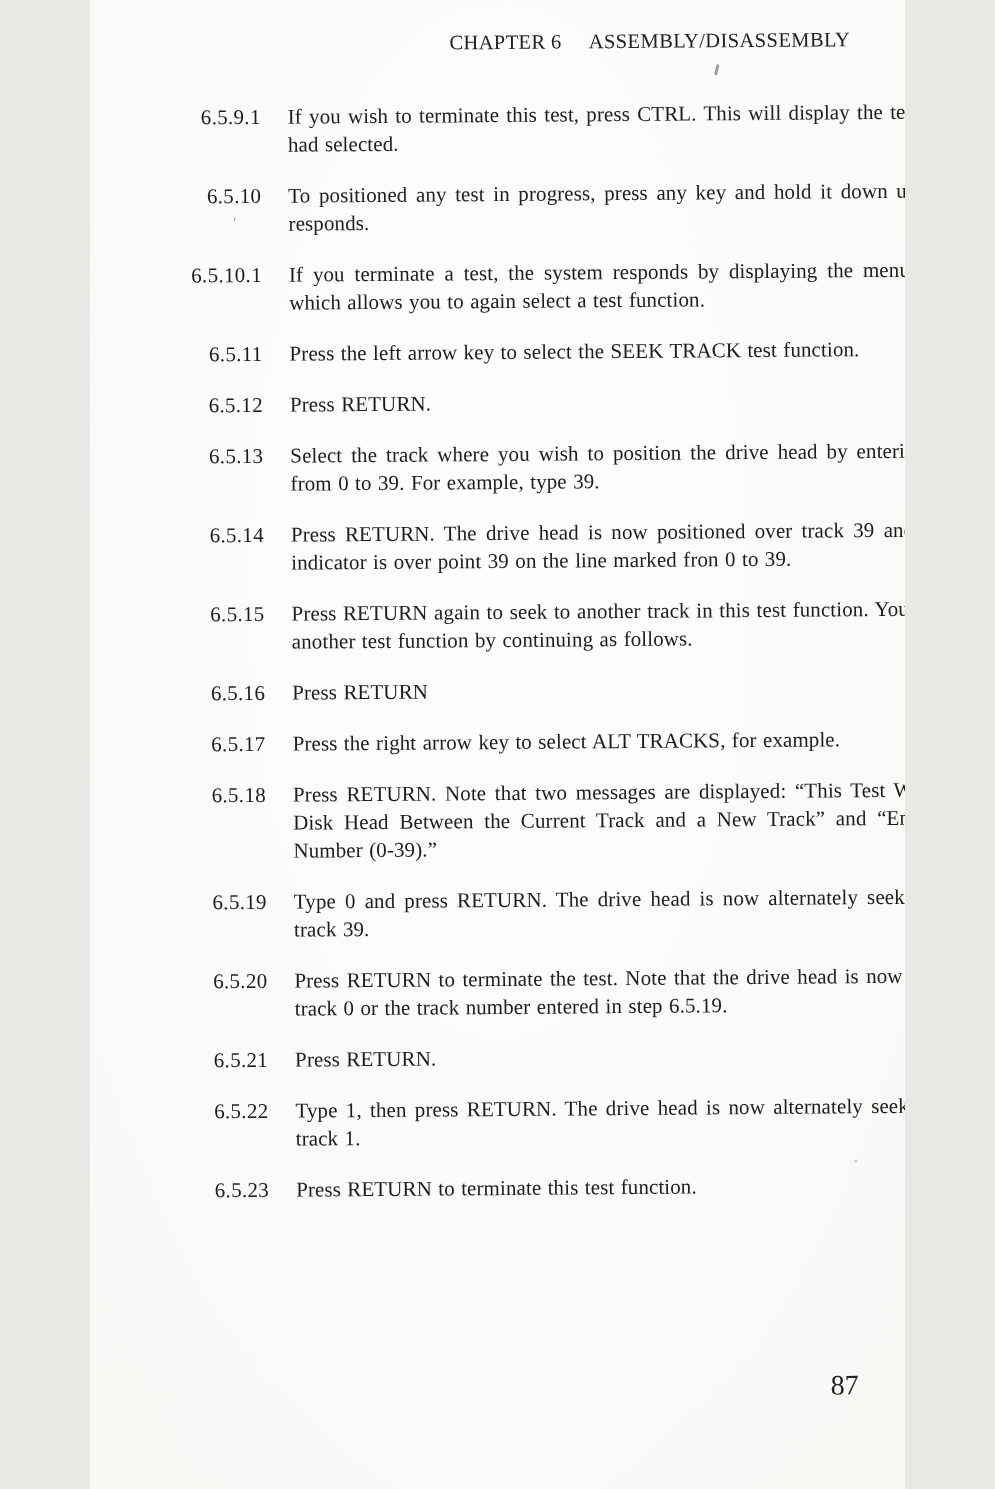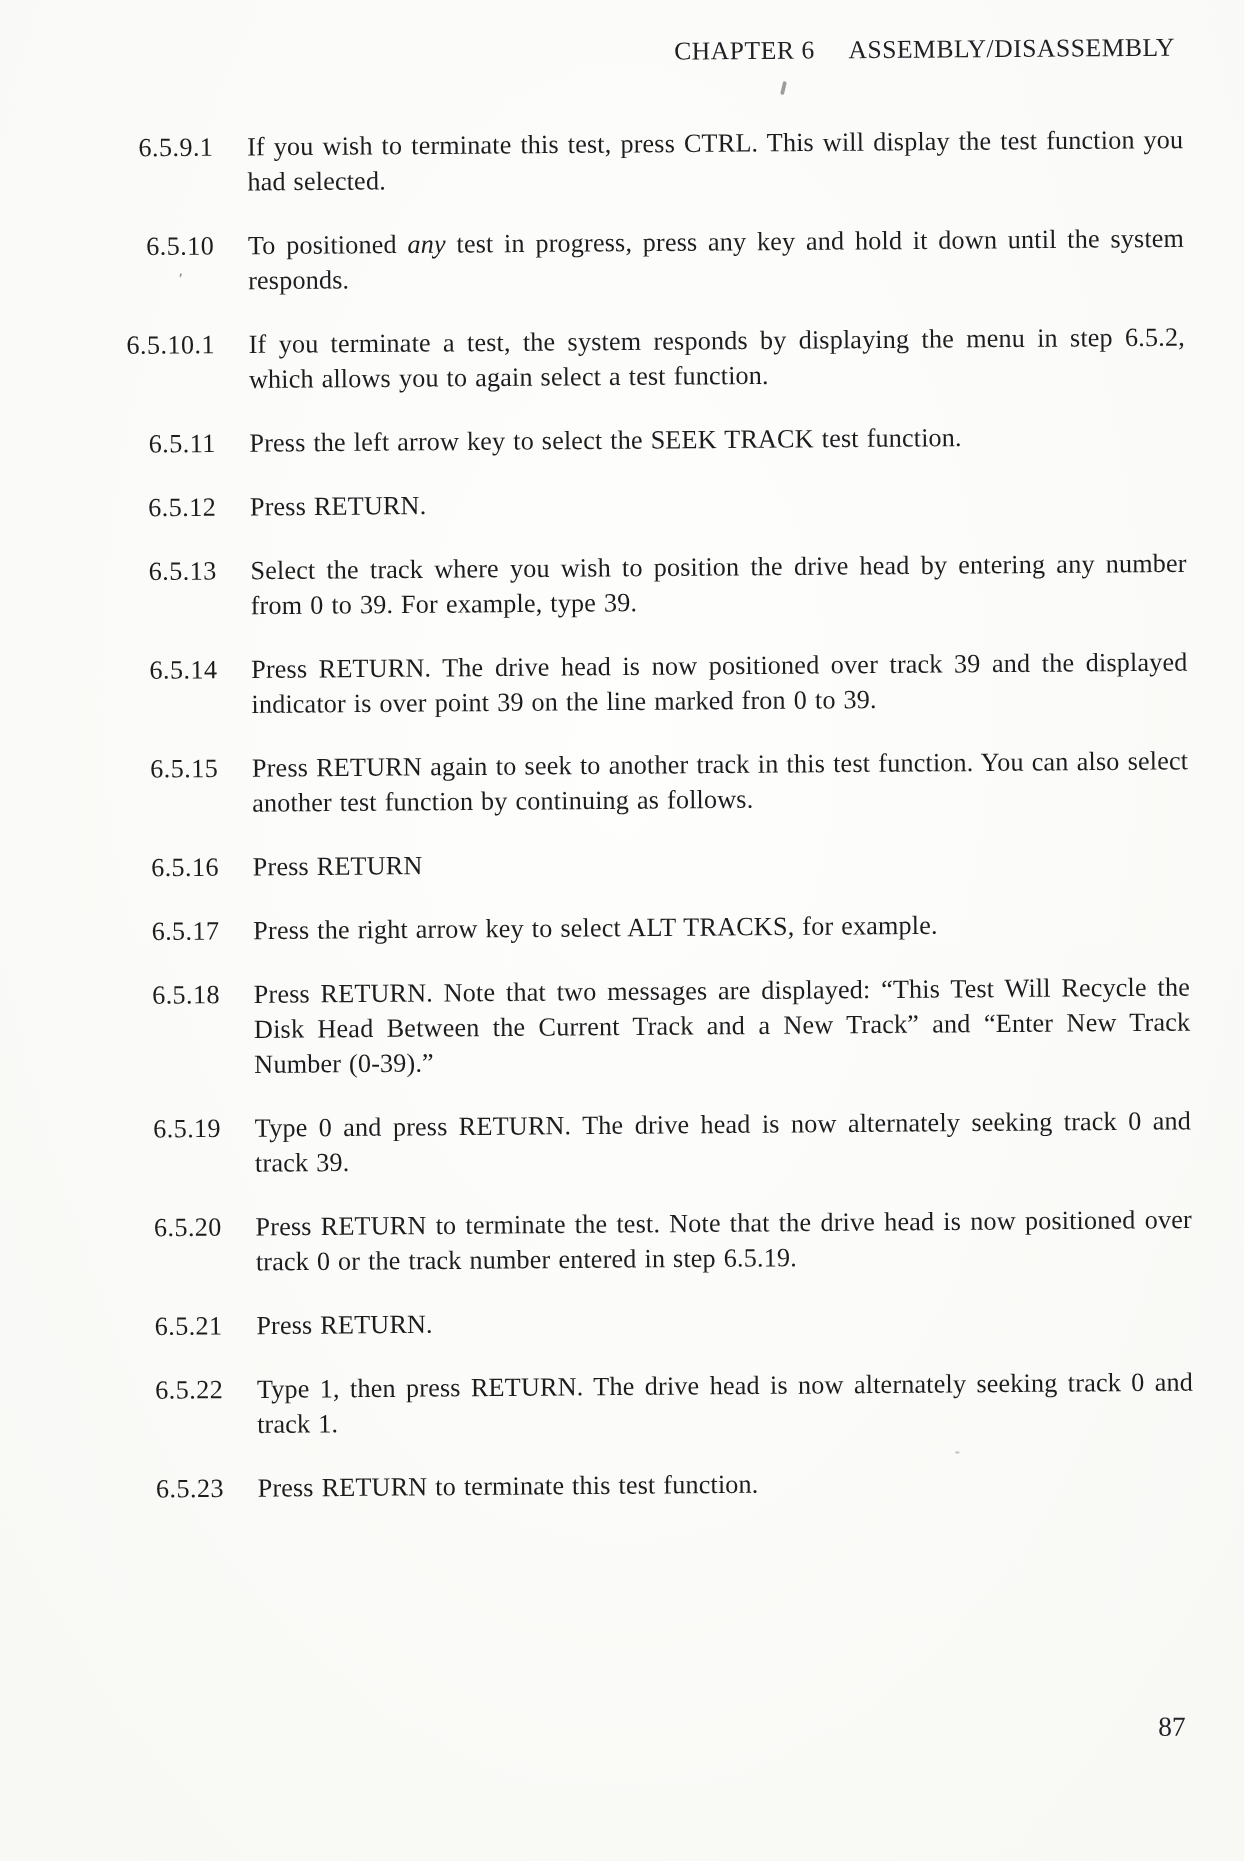--- a/index.html
+++ b/index.html
@@ -2,21 +2,21 @@
 <html><head>
 <meta charset="utf-8">
 <style>
   html, body {
     margin: 0;
     padding: 0;
     background: #e8e8e4;
   }
   .page {
     position: relative;
-    width: 995px;
+    width: 815px;
     height: 1489px;
     margin: 0 auto;
     background: #fcfcfa;
     background-image:
       radial-gradient(ellipse at 50% 40%, rgba(255,255,255,0.6) 0%, rgba(0,0,0,0.012) 90%),
       linear-gradient(180deg, #fcfcfa 0%, #fbfbf8 100%);
     overflow: hidden;
     font-family: "Liberation Serif", "DejaVu Serif", serif;
     color: #1d1c1e;
   }
@@ -59,27 +59,26 @@
   .step-text {
     margin-left: 27px;
     width: 749px;
     font-size: 21px;
     line-height: 28px;
     text-align: justify;
     letter-spacing: 0.1px;
     word-spacing: 1px;
   }
   .step-text .italic {
-    font-style: italic;
   }
   .page-number {
     position: absolute;
     top: 1372px;
     right: 52px;
-    font-size: 22px;
+    font-size: 28px;
     color: #232228;
   }
   
   .artifact-1 {
     position: absolute;
     top: 66px;
     left: 630px;
     width: 3px;
     height: 11px;
     background: #6a6a6a;

